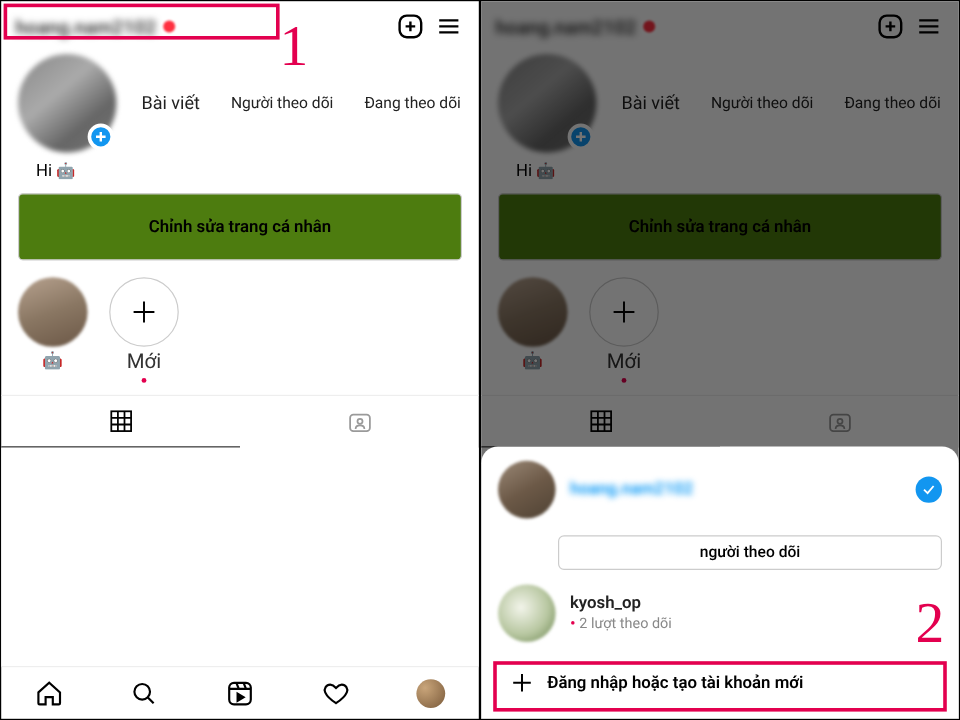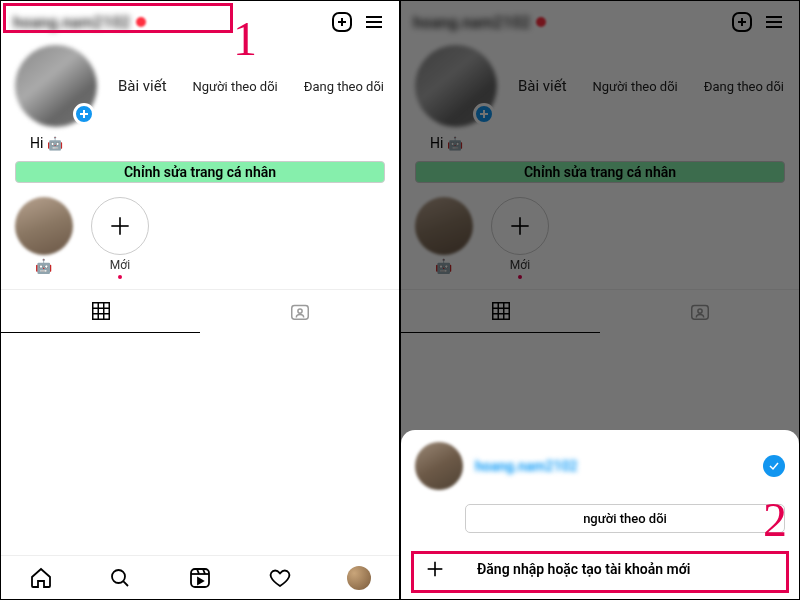--- a/index.html
+++ b/index.html
@@ -105,40 +105,40 @@
   .emoji-badge {
     width:16px; height:16px; border-radius:50%;
     display:inline-flex; align-items:center; justify-content:center;
     font-size:13px;
   }
   .edit-btn {
     margin: 6px 14px;
     border:1px solid #ccc;
     border-radius:4px;
     text-align:center;
-    padding:2px 0;
+    padding:19px 0;
     font-size:14px;
     font-weight:600;
     cursor:pointer;
-    background:#86efac;
+    background:#4d7c0f;
   }
   
   .highlights {
     padding: 8px 14px 4px 14px;
     display:flex; gap:18px;
   }
   .hl-item { display:flex; flex-direction:column; align-items:center; gap:3px; }
   .hl-circle {
     width:58px; height:58px; border-radius:50%;
     border:1px solid #ccc;
     display:flex; align-items:center; justify-content:center;
     background:#fff;
   }
   .hl-circle.photo { background: linear-gradient(160deg,#b7a28f,#8a7763,#6b5746); filter: blur(1.5px); border:none; }
-  .hl-label { font-size:12px; color:#333; }
+  .hl-label { font-size:17px; color:#333; }
   .hl-emoji { font-size:14px; }
   .red-tiny { width:4px; height:4px; border-radius:50%; background:#e3004f; }
   
   .post-tabs {
     margin-top:6px;
     display:flex;
     border-top:1px solid #eee;
   }
   .post-tab {
     flex:1;
@@ -200,21 +200,21 @@
     border-radius:5px;
     text-align:center;
     padding:6px 4px;
     font-size:13px;
     font-weight:500;
     cursor:pointer;
     background:#fff;
     white-space:nowrap;
   }
   .add-row {
-    display:flex; align-items:center; gap:30px;
+    display:flex; align-items:center; gap:9px;
     padding:12px 6px 8px 8px;
     cursor:pointer;
   }
   .add-ic {
     width:24px; height:24px;
     display:flex; align-items:center; justify-content:center;
   }
   .add-label { font-size:14px; font-weight:600; }
   svg { display:block; }
 </style>
@@ -434,20 +434,27 @@
         <svg width="12" height="12" viewBox="0 0 24 24" fill="none" stroke="#fff" stroke-width="3">
             <polyline points="4 12 10 18 20 6"></polyline>
           </svg>
       </div>
     </div>
 
     <div class="pill-row">
       <div class="pill">người theo dõi</div>
     </div>
 
+    <div class="acct-row">
+      <div class="acct-avatar leaf"></div>
+      <div>
+        <div class="acct-name plain">kyosh_op</div>
+        <div class="acct-sub"><span class="dot">•</span> <span>2 lượt theo dõi</span></div>
+      </div>
+    </div>
 
     <div class="add-row">
       <span class="add-ic">
         <svg width="22" height="22" viewBox="0 0 24 24" stroke="#000" stroke-width="1.8">
             <line x1="12" y1="4" x2="12" y2="20"></line>
             <line x1="4" y1="12" x2="20" y2="12"></line>
           </svg>
       </span>
       <span class="add-label">Đăng nhập hoặc tạo tài khoản mới</span>
     </div>

